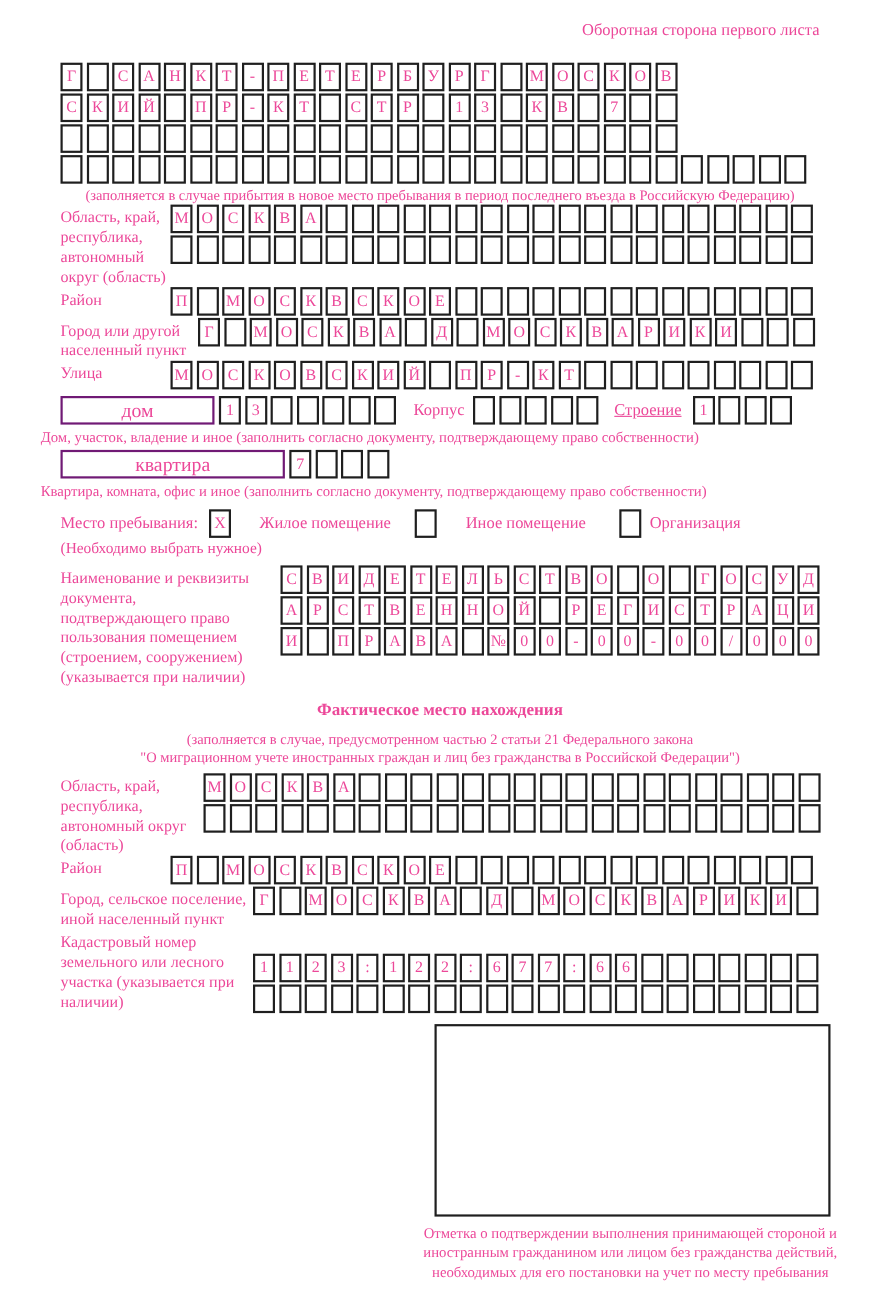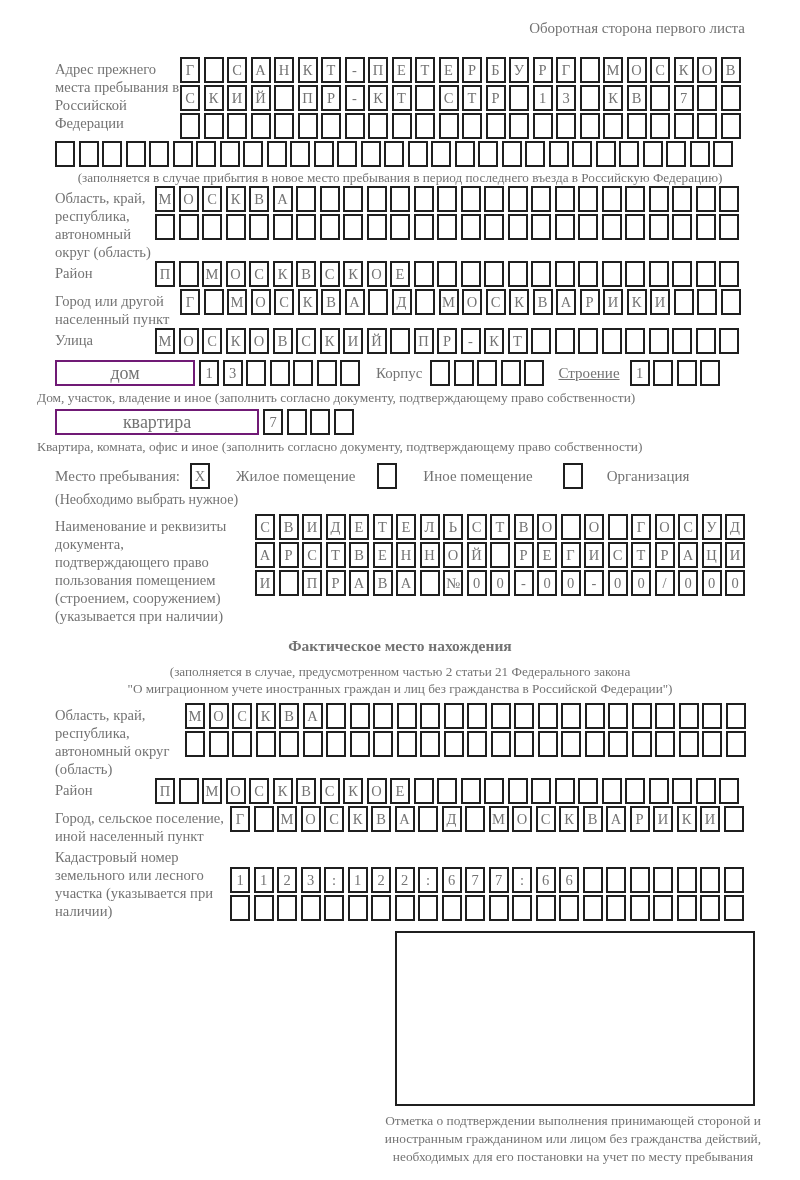--- a/index.html
+++ b/index.html
@@ -4,21 +4,21 @@
 <style>
   * { margin:0; padding:0; box-sizing:border-box; }
   html,body { background:#ffffff; }
   .page {
     position:relative;
     width:800px; height:1180px;
     margin:0 auto;
     padding:20px 55px 0 55px;
     overflow:hidden;
     background:#ffffff;
-    color:#737373;
+    color:#ec4899;
     font-family:"Liberation Serif","DejaVu Serif",serif;
     font-size:15px;
   }
   .header-note { text-align:right; font-size:15px; margin-bottom:20px; }
 
   .frow { display:flex; align-items:flex-start; }
   .flabel { font-size:14.6px; line-height:18px; flex:none; padding-top:3px; }
 
   .boxstack { display:flex; flex-direction:column; }
   .boxrow { display:flex; gap:3.5px; margin-bottom:2px; }
@@ -60,21 +60,20 @@
   .mt4 { margin-top:4px; }
 </style>
 </head>
 <body>
 
 <div class="page">
 
   <div class="header-note">Оборотная сторона первого листа</div>
 
   <div class="frow">
-    <div class="flabel" style="width:125px;">Адрес прежнего места пребывания в Российской Федерации</div>
     <div class="boxstack">
       <div class="boxrow">
           <span class="cell">Г</span>
           <span class="cell"></span>
           <span class="cell">С</span>
           <span class="cell">А</span>
           <span class="cell">Н</span>
           <span class="cell">К</span>
           <span class="cell">Т</span>
           <span class="cell">-</span>
@@ -375,21 +374,21 @@
   </div>
   <div class="note-left">Квартира, комната, офис и иное (заполнить согласно документу, подтверждающему право собственности)</div>
 
   <div class="chk-row">
     <span>Место пребывания:</span>
     <span class="cell">X</span>
     <span class="opt-label">Жилое помещение</span>
     <span class="cell" style="margin-left:22px;"></span>
     <span class="opt-label">Иное помещение</span>
     <span class="cell" style="margin-left:30px;"></span>
-    <span class="opt-label" style="margin-left:24px;">Организация</span>
+    <span class="opt-label" style="margin-left:8px;">Организация</span>
   </div>
   <div class="chk-note">(Необходимо выбрать нужное)</div>
 
   <div class="frow">
     <div class="flabel" style="width:200px; padding-right:18px;">Наименование и реквизиты документа, подтверждающего право пользования помещением (строением, сооружением) (указывается при наличии)</div>
     <div class="boxstack">
       <div class="boxrow">
           <span class="cell">С</span>
           <span class="cell">В</span>
           <span class="cell">И</span>

